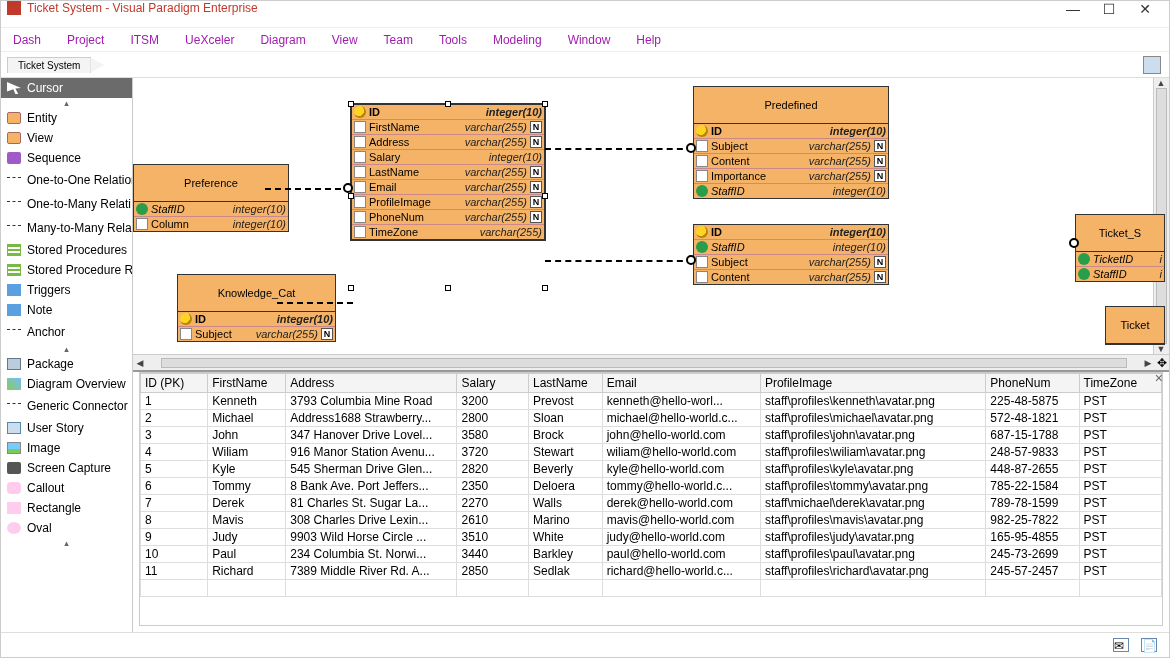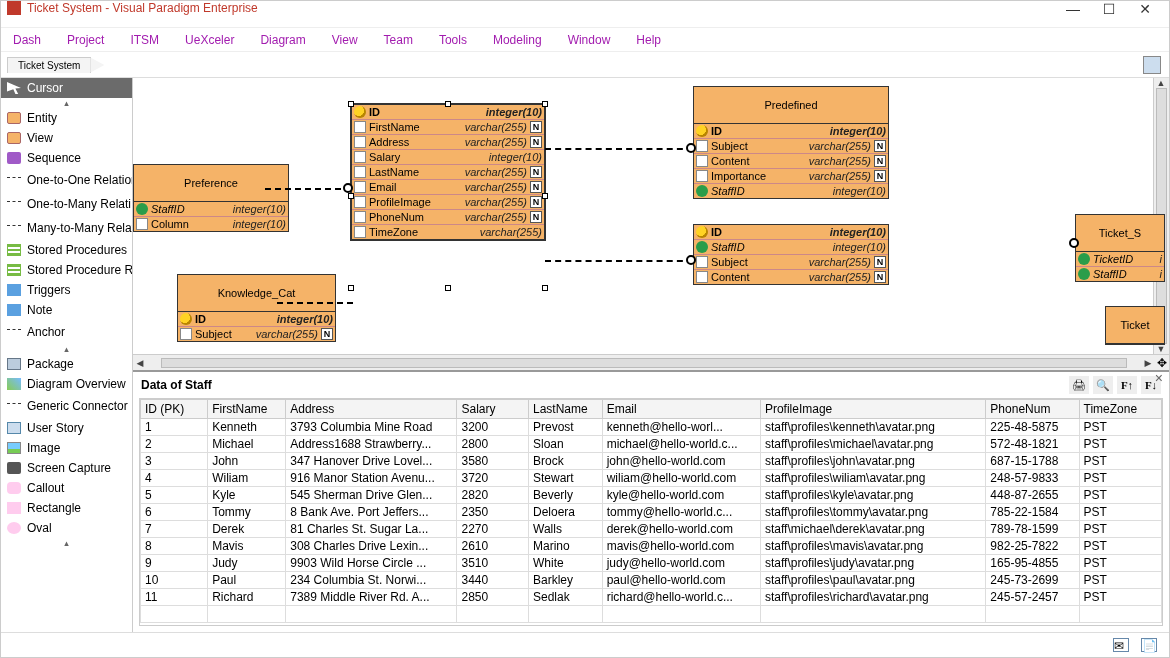--- a/index.html
+++ b/index.html
@@ -392,27 +392,20 @@
       </div>
     <div class="canvas-scroll-h">
       <div class="arrow">◀</div>
         <div class="track"></div>
         <div class="arrow">▶</div>
       <div style="width:14px;text-align:center">✥</div>
     </div>
 
     <div class="datapanel" style="height:262px;">
       <span class="close">×</span>
-      <div class="dphdr">
-        <div class="dtitle">Data of Staff</div>
-        <div class="dbtn">🖨</div>
-        <div class="dbtn">🔍</div>
-        <div class="dbtn" style="font-weight:bold;font-family:serif">F↑</div>
-        <div class="dbtn" style="font-weight:bold;font-family:serif">F↓</div>
-      </div>
       <div class="datatable">
         <table id="datatable">
             <colgroup>
               <col style="width: 62px;">
               <col style="width: 72px;">
               <col style="width: 158px;">
               <col style="width: 66px;">
               <col style="width: 68px;">
               <col style="width: 146px;">
               <col style="width: 208px;">

